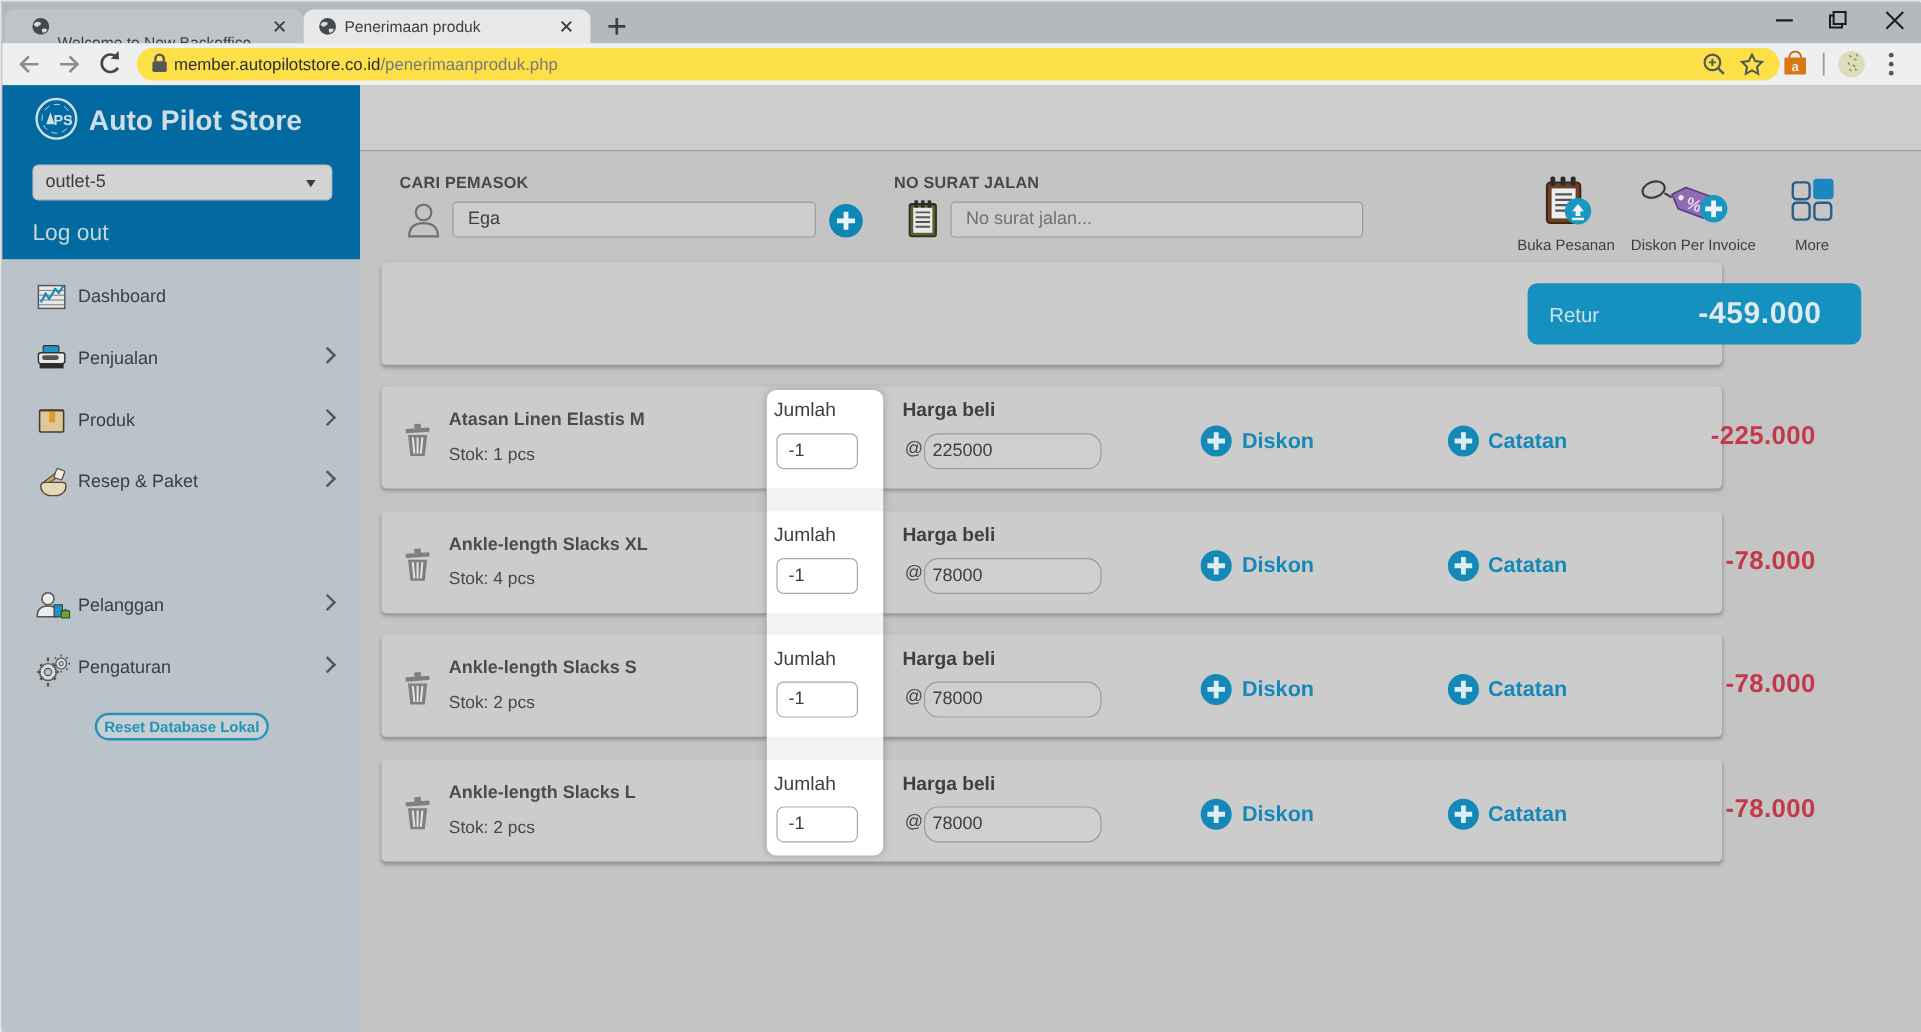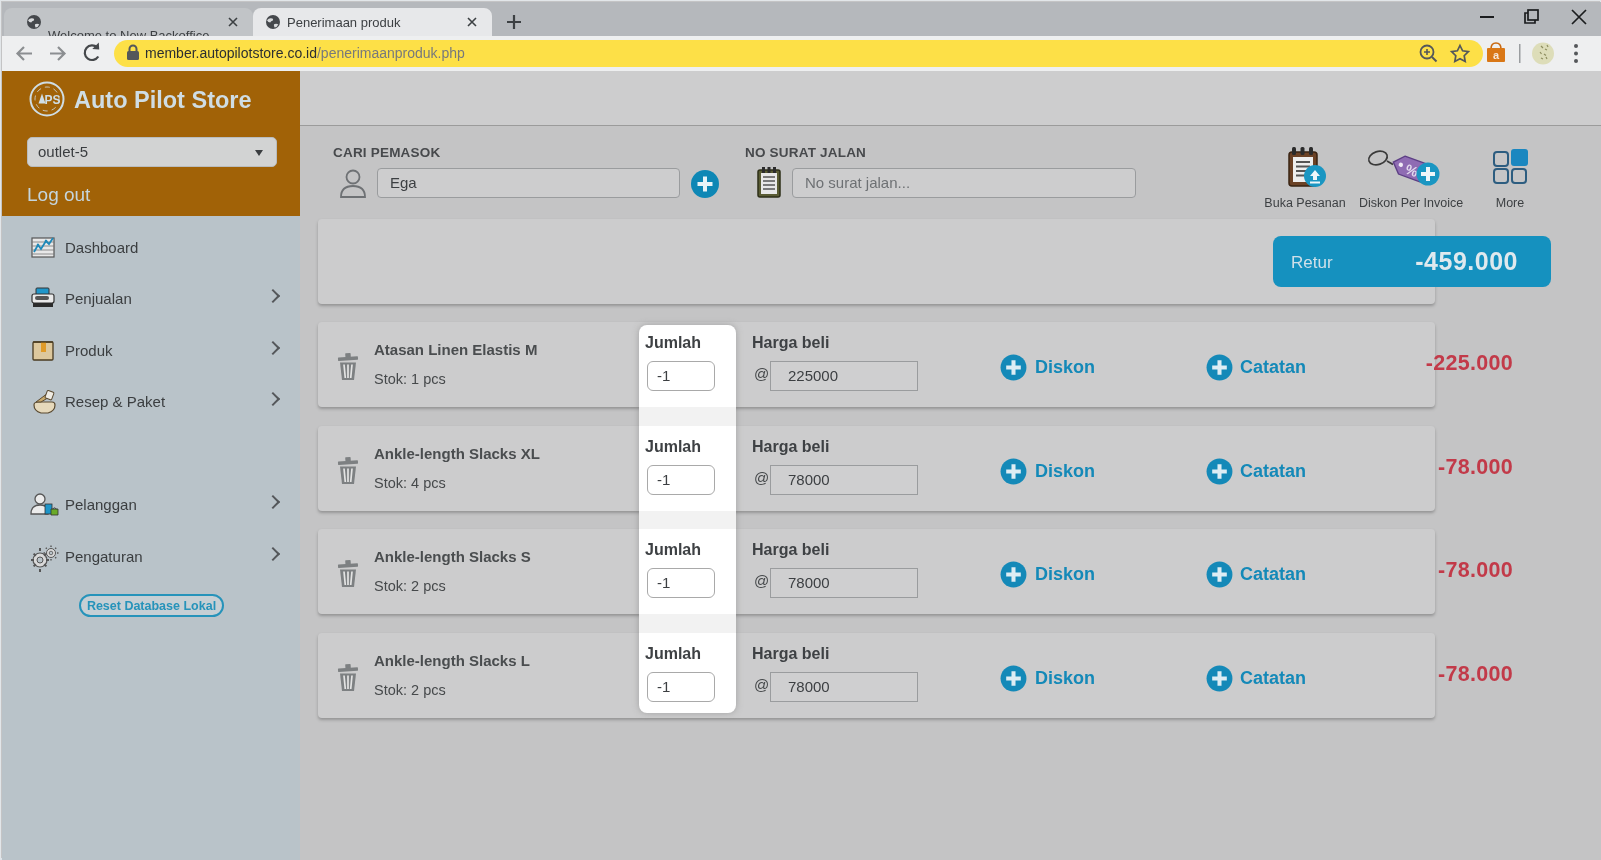--- a/index.html
+++ b/index.html
@@ -20,21 +20,21 @@
   #wctrl { position:absolute; right:0px; top:0px; height:30px; }
 
   #toolbar { position:absolute; left:1px; top:35px; width:1599px; height:35px; background:#eeeff0; }
   #omni { position:absolute; left:112px; top:4px; width:1369px; height:27px; background:#fde047; border-radius:14px;text-align:right; }
   #urltxt { position:absolute; left:31px; top:5px; font-size:14px; color:#2b2e31; white-space:nowrap; }
   #urltxt .path { color:#77797c; }
 
   
   #app { position:absolute; left:1px; top:70px; width:1599px; height:789px; background:#c4c4c5; }
   #sidebar { position:absolute; left:0; top:0; width:298px; height:789px; background:#b9c3c9; }
-  #sidehead { position:absolute; left:0; top:0; width:298px; height:145px; background:#a16207; }
+  #sidehead { position:absolute; left:0; top:0; width:298px; height:145px; background:#0369a1; }
   #brand { position:absolute; left:72px; top:16px; color:#cfdde4; font-size:23.5px; font-weight:bold; letter-spacing:0px; }
   #outletsel { position:absolute; left:25px; top:66px; width:250px; height:30px; background:#d2d3d3; border-radius:5px; border:1px solid #b9bcbe; font-size:15px; color:#3a3d40; line-height:28px; padding-left:10px; }
   #outletsel .arr { position:absolute; right:13px; top:12px; width:0; height:0; border-left:4.5px solid transparent; border-right:4.5px solid transparent; border-top:6px solid #3a3d40; }
   #logout { position:absolute; left:25px; top:113px; color:#c5d5dd; font-size:19px; }
 
   .mi { position:absolute; left:0; width:298px; height:30px; }
   .mi .micon { position:absolute; left:26px; top:0px; width:30px; height:30px; }
   .mi .mtxt { position:absolute; left:63px; top:6px; font-size:15px; color:#3b3e40; }
   .mi .chev { position:absolute; left:266px; top:7px; width:10px; height:10px; border-top:2px solid #54575a; border-right:2px solid #54575a; transform:rotate(45deg); }
   #resetbtn { position:absolute; left:77px; top:523px; width:145px; height:23px; border:2px solid #2693ba; border-radius:12px; background:#c6cfd4; color:#2693ba; font-weight:bold; font-size:12.5px; text-align:center; line-height:20px; }
@@ -48,25 +48,25 @@
   .iconbtn .lbl { font-size:12.5px; color:#3c3f42; margin-top:1px; white-space:nowrap; }
 
   .card { position:absolute; left:18px; width:1117px; background:#cccccd; border-radius:4px; box-shadow:0 2px 3px rgba(90,90,90,0.45); }
   #returcard { top:148px; height:85px; }
   #returbtn { position:absolute; right:20px; top:18px; width:277px; height:49px; background:#1591bf; border-radius:4px; color:#d6e8ef; }
 
   .prow { height:85px; }
   .prow .trash { position:absolute; left:19px; top:30px; width:22px; height:30px; }
   .prow .pname { position:absolute; left:56px; top:19px; font-size:15px; font-weight:bold; color:#4a4d4f; }
   .prow .stok { position:absolute; left:56px; top:49px; font-size:14.5px; color:#46494b; }
-  .prow .jlbl { position:absolute; z-index:10; left:327px; top:12px; font-size:16px; font-weight:bold; color:#3e4144; }
+  .prow .jlbl { position:absolute; z-index:10; left:327px; top:12px; font-size:16px; font-weight:normal; color:#3e4144; }
   .prow .jinput { position:absolute; z-index:10; left:329px; top:39px; width:68px; height:30px; background:#fff; border:1.5px solid #a9a9a9; border-radius:6px; font-size:15px; color:#3c3f42; line-height:27px; padding-left:9px; }
   .prow .hlbl { position:absolute; left:434px; top:12px; font-size:16px; font-weight:bold; color:#3e4144; }
   .prow .at { position:absolute; left:436px; top:43px; font-size:15px; color:#46494b; }
-  .prow .hinput { position:absolute; left:452px; top:39px; width:148px; height:30px; background:#cfcfd0; border:1px solid #9a9c9e; border-radius:0; font-size:15px; color:#3c3f42; line-height:28px; padding-left:17px; }
+  .prow .hinput { position:absolute; left:452px; top:39px; width:148px; height:30px; background:#cfcfd0; border:1px solid #9a9c9e; border-radius:12px; font-size:15px; color:#3c3f42; line-height:28px; padding-left:6px; }
   .prow .plusd { position:absolute; left:682px; top:32px; width:27px; height:27px; }
   .prow .dtxt { position:absolute; left:717px; top:35px; font-size:18px; font-weight:bold; color:#1489b8; }
   .prow .plusc { position:absolute; left:888px; top:32px; width:27px; height:27px; }
   .prow .ctxt { position:absolute; left:922px; top:35px; font-size:18px; font-weight:bold; color:#1489b8; }
   .prow .pval { position:absolute; left:1075px; top:29px; width:120px; text-align:right; font-size:21.5px; font-weight:bold; color:#c23a49; letter-spacing:0.3px; }
 
   #whitestrip { position:absolute; left:339px; top:254px; z-index:5; width:97px; height:388px; background:#fff; border-radius:8px; box-shadow:0 0 6px rgba(120,120,120,0.5); }
 </style>
 </head>
 <body>

